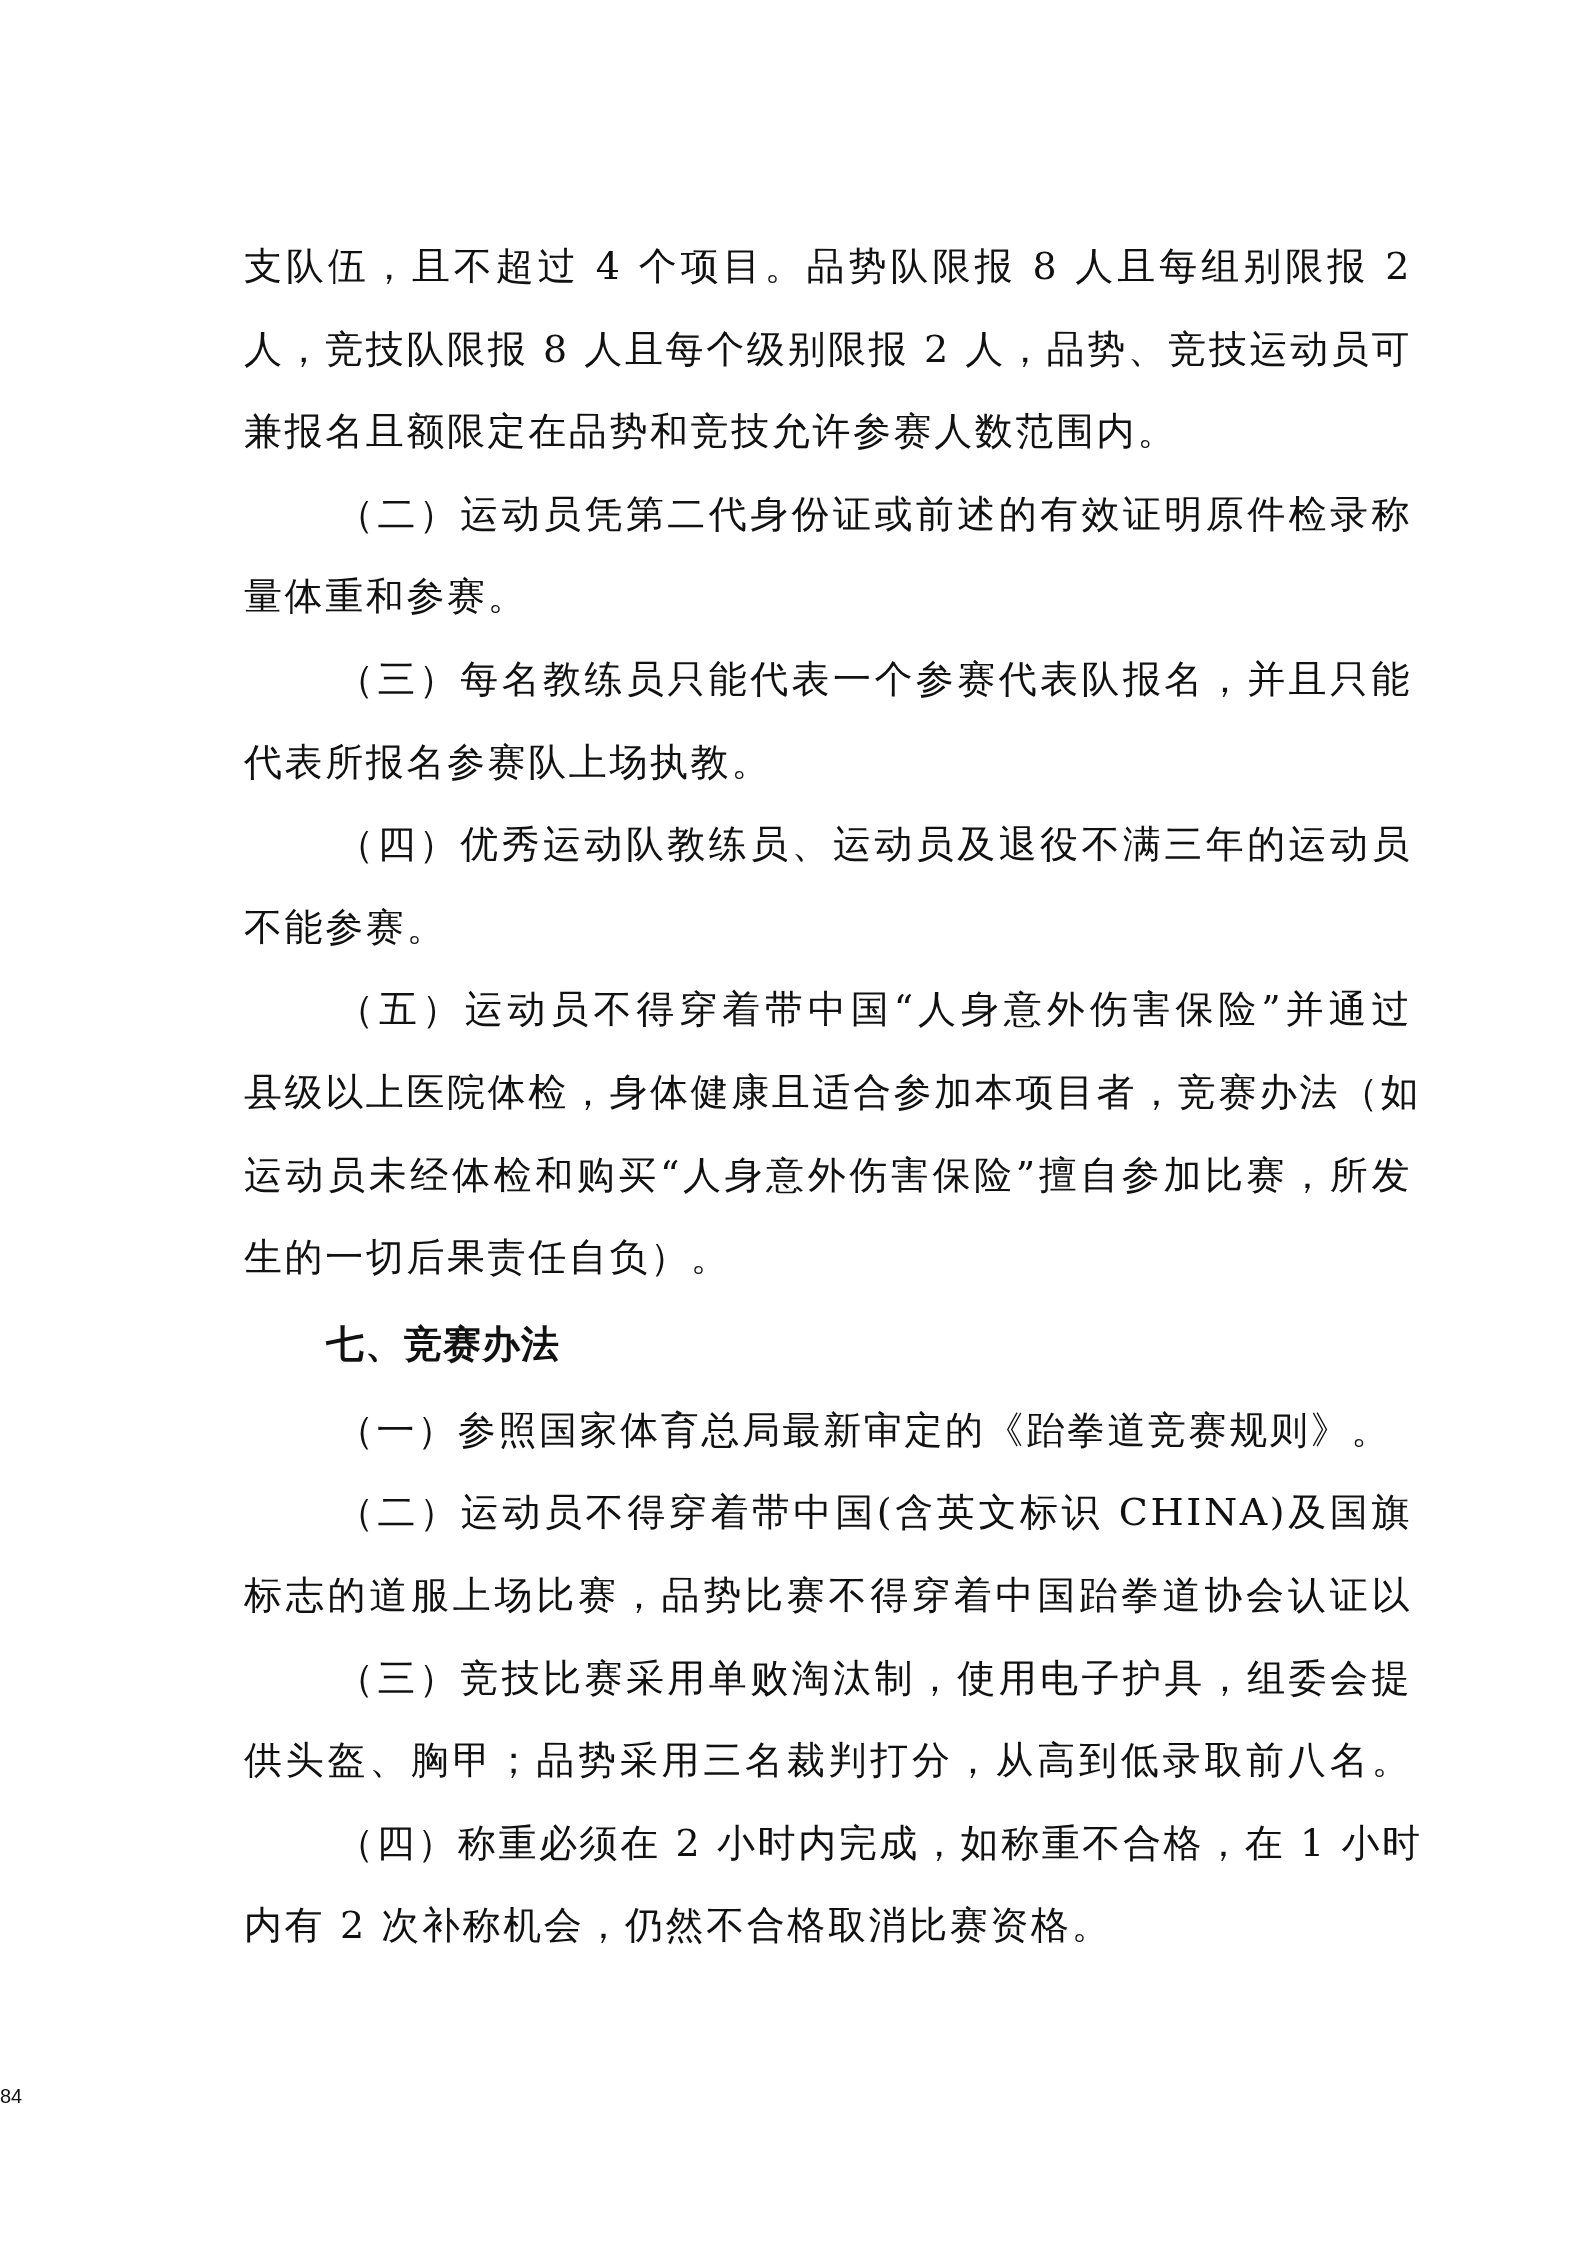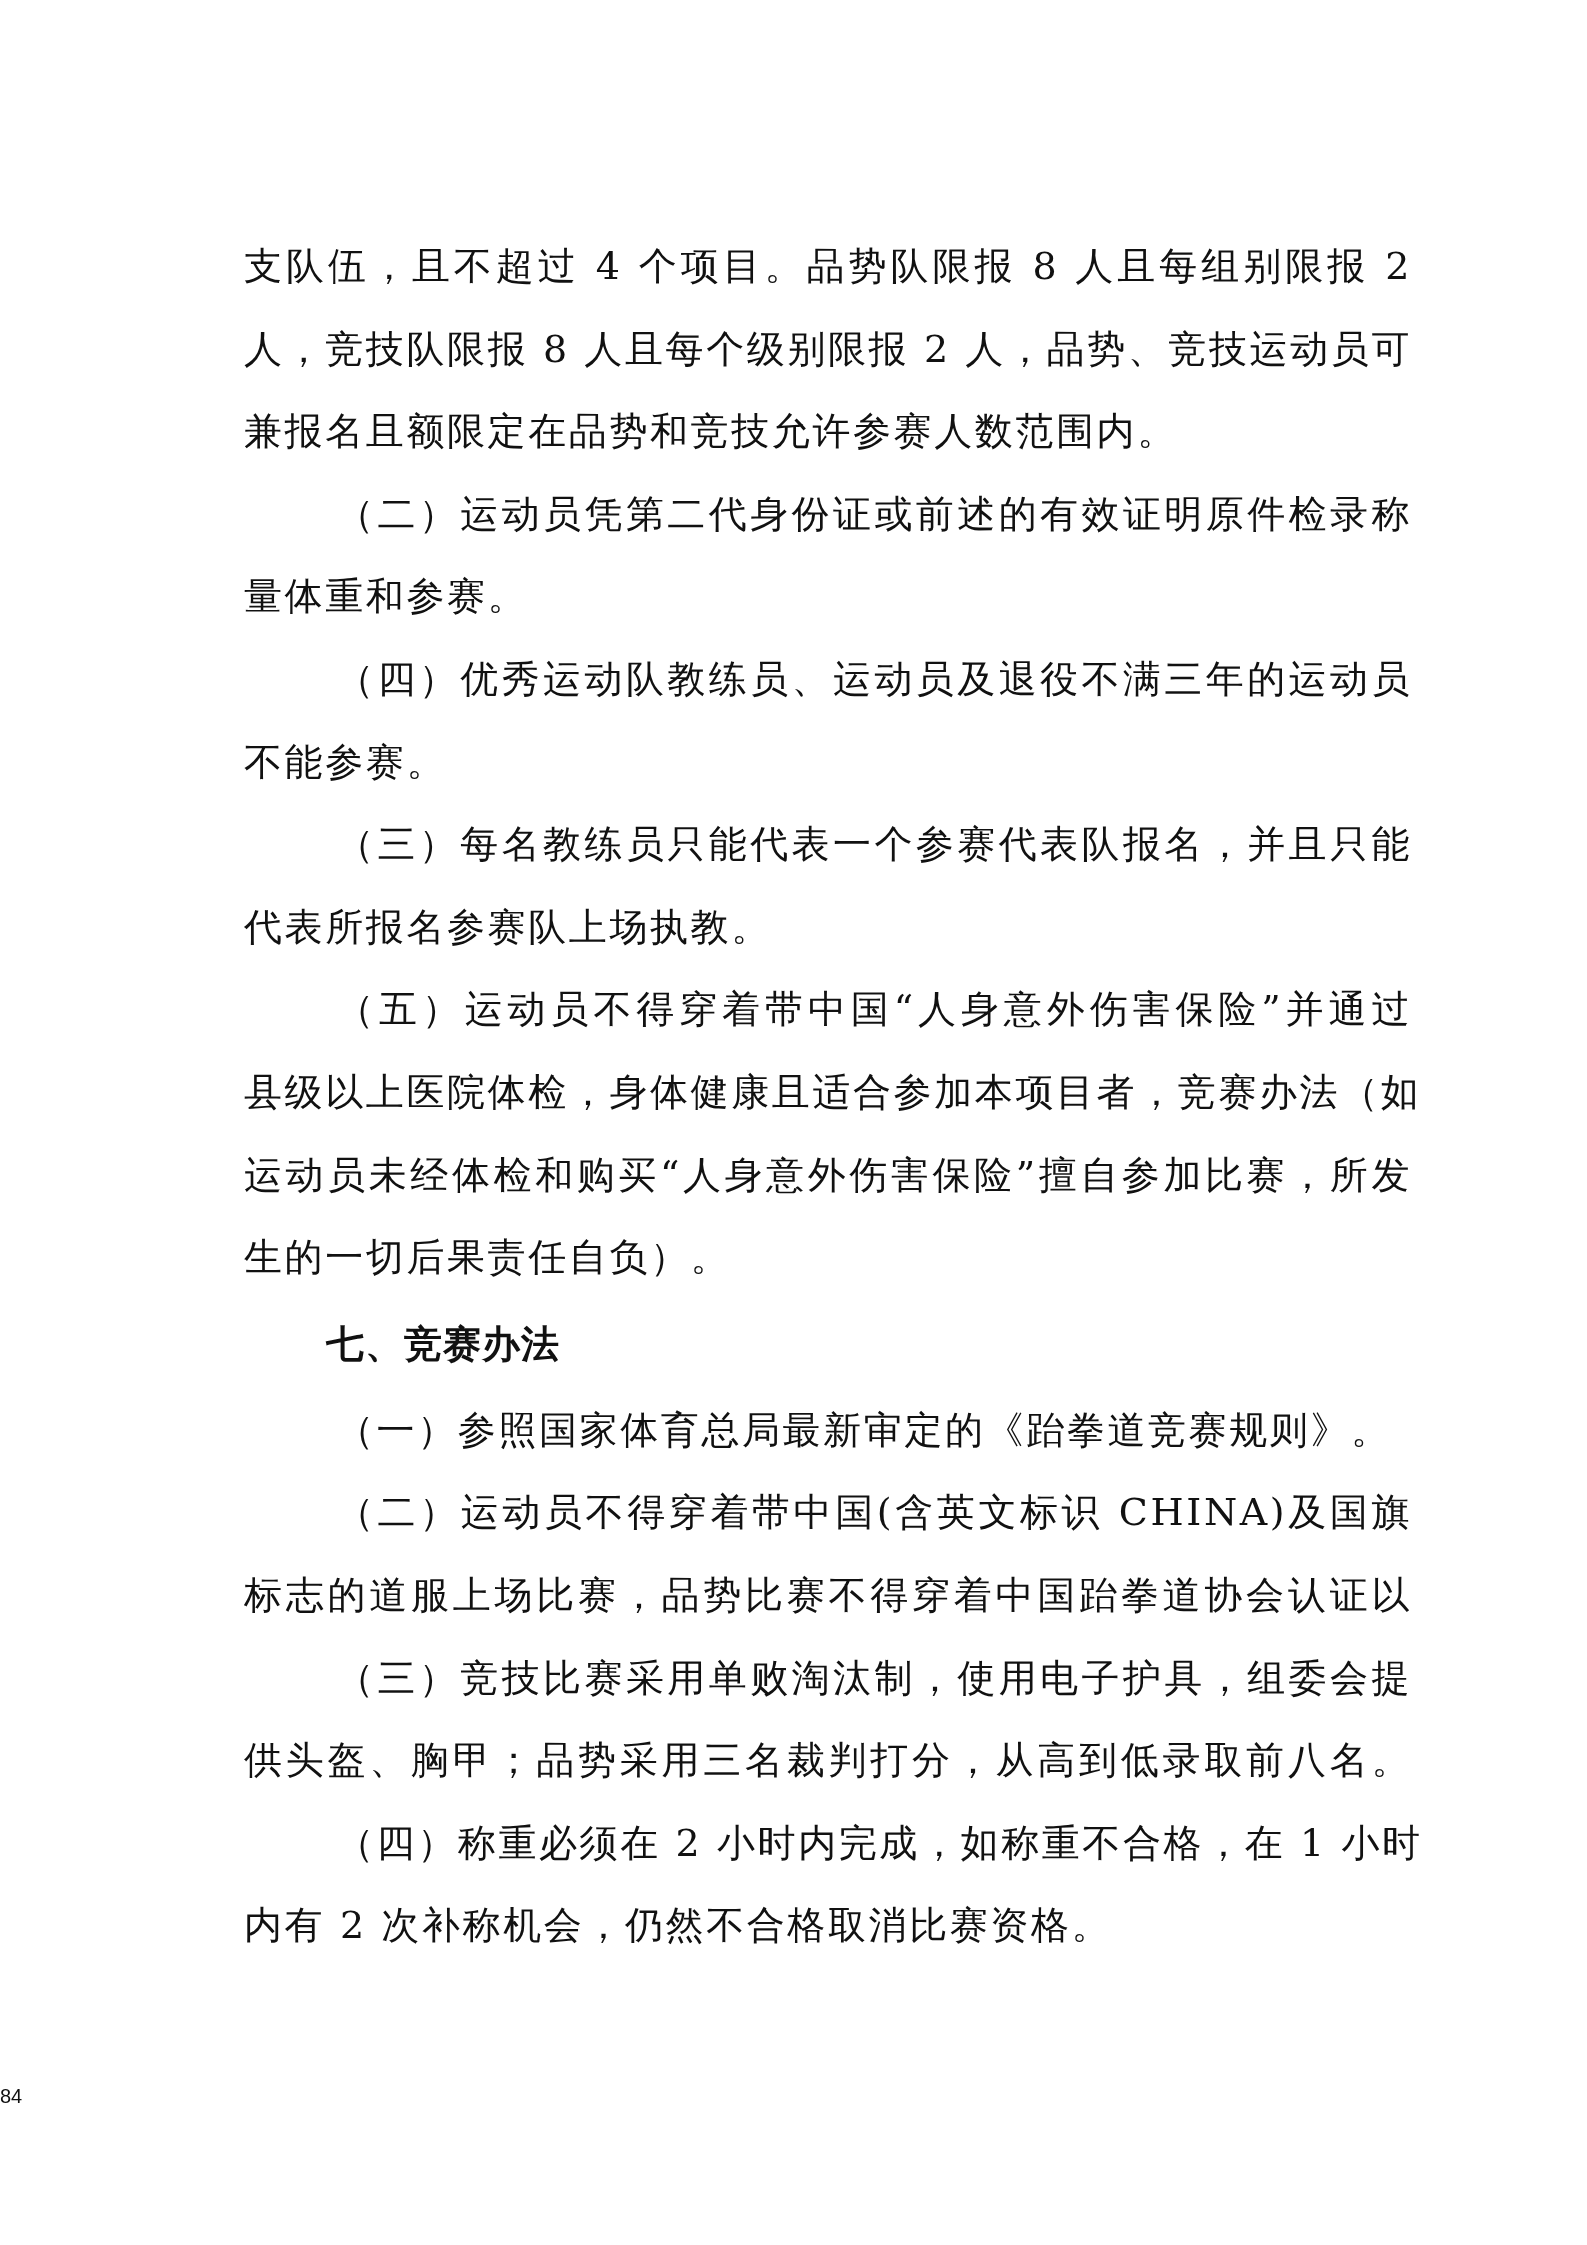--- a/index.html
+++ b/index.html
@@ -47,27 +47,27 @@
       <div class="line">人，竞技队限报 8 人且每个级别限报 2 人，品势、竞技运动员可</div>
       <div class="line last">兼报名且额限定在品势和竞技允许参赛人数范围内。</div>
     </div>
 
     <div>
       <div class="line indent">（二）运动员凭第二代身份证或前述的有效证明原件检录称</div>
       <div class="line last">量体重和参赛。</div>
     </div>
 
     <div>
-      <div class="line indent">（四）优秀运动队教练员、运动员及退役不满三年的运动员</div>
-      <div class="line last">不能参赛。</div>
+      <div class="line indent">（三）每名教练员只能代表一个参赛代表队报名，并且只能</div>
+      <div class="line last">代表所报名参赛队上场执教。</div>
     </div>
 
     <div>
-      <div class="line indent">（三）每名教练员只能代表一个参赛代表队报名，并且只能</div>
-      <div class="line last">代表所报名参赛队上场执教。</div>
+      <div class="line indent">（四）优秀运动队教练员、运动员及退役不满三年的运动员</div>
+      <div class="line last">不能参赛。</div>
     </div>
 
     <div>
       <div class="line indent">（五）运动员不得穿着带中国“人身意外伤害保险”并通过</div>
       <div class="line">县级以上医院体检，身体健康且适合参加本项目者，竞赛办法（如</div>
       <div class="line">运动员未经体检和购买“人身意外伤害保险”擅自参加比赛，所发</div>
       <div class="line last">生的一切后果责任自负）。</div>
     </div>
 
     <div class="heading">七、竞赛办法</div>

